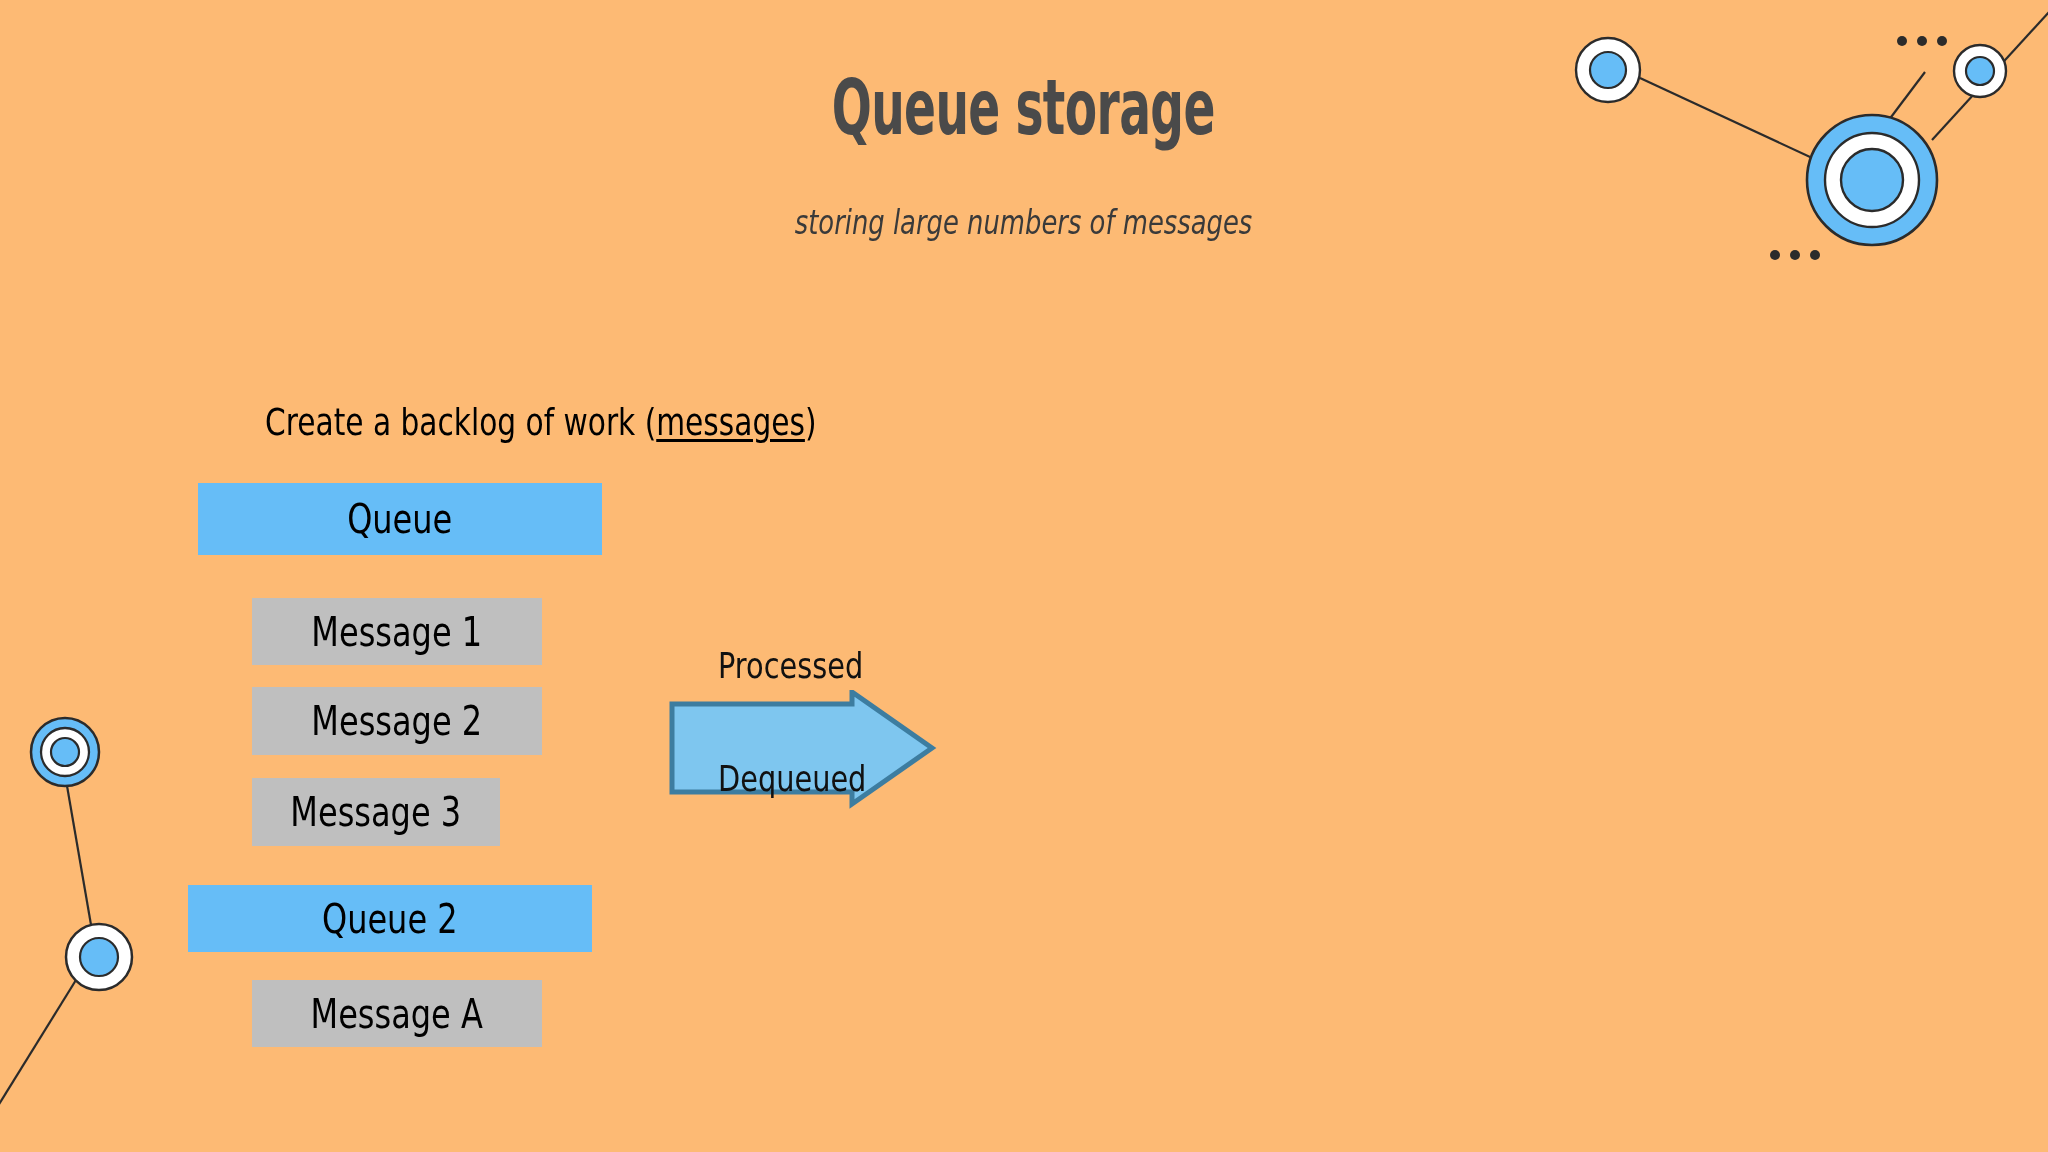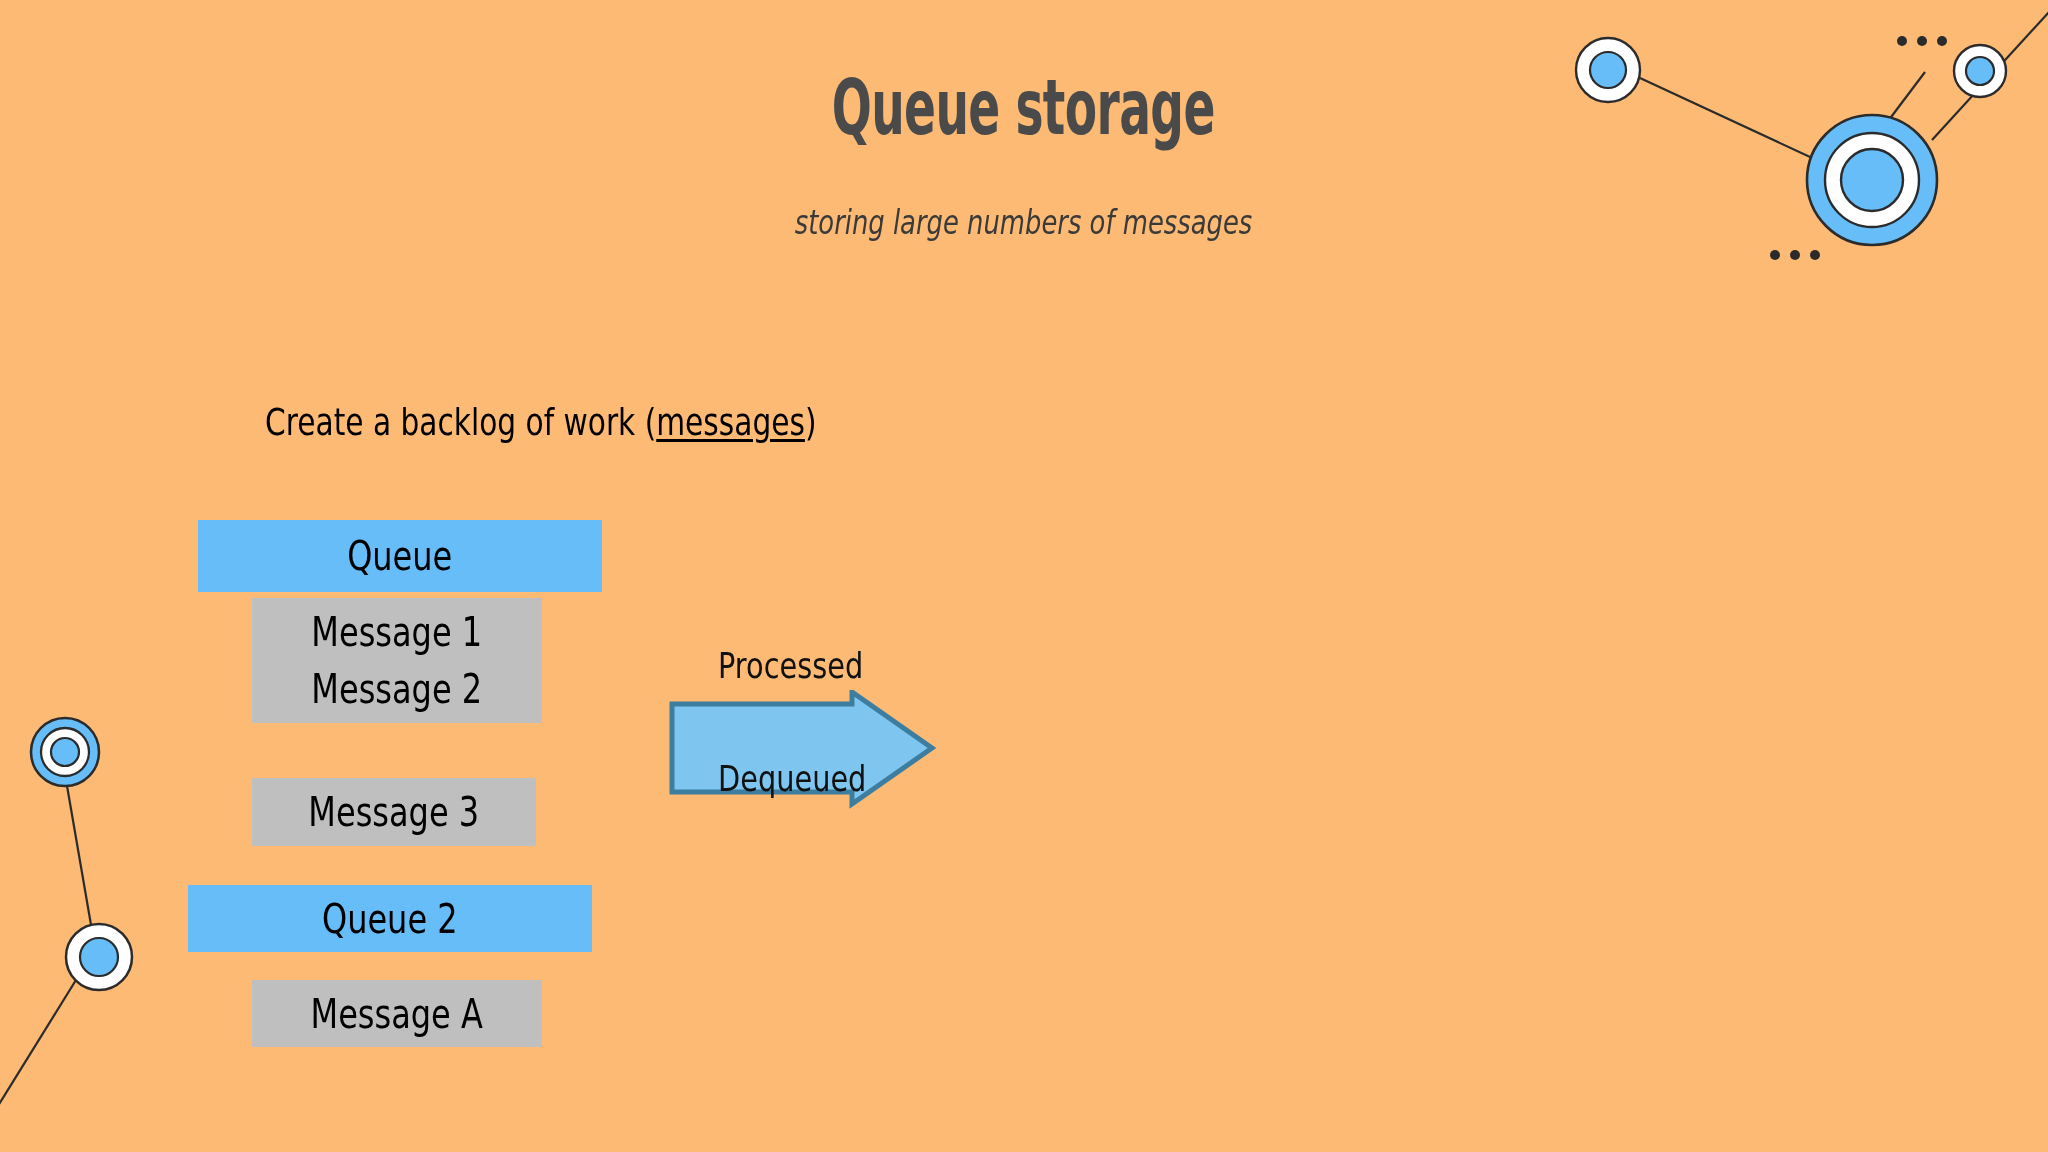--- a/index.html
+++ b/index.html
@@ -177,30 +177,30 @@
     <circle cx="119" cy="277" r="33" fill="#ffffff" stroke="#2b2b2b" stroke-width="2.5"></circle>
     <circle cx="119" cy="277" r="19" fill="#66bdf7" stroke="#2b2b2b" stroke-width="2.2"></circle>
   </svg>
 
   <div id="title">Queue storage</div>
   <div id="subtitle">storing large numbers of messages</div>
 
   <div id="bodyline"><span>Create a backlog of work (</span><span class="underlined">messages</span><span>)</span></div>
 
   <div id="stack">
-      <div class="qbox queue" style="left: 198px; top: 520px; width: 404px; height: 72px; text-align: right;">
+      <div class="qbox queue" style="left: 198px; top: 483px; width: 404px; height: 72px; text-align: right;">
         <span class="lbl">Queue</span>
       </div>
       <div class="qbox msg" style="left: 252px; top: 598px; width: 290px; height: 67px; text-align: center;">
         <span class="lbl">Message 1</span>
       </div>
-      <div class="qbox msg" style="left: 252px; top: 655px; width: 290px; height: 68px;">
+      <div class="qbox msg" style="left: 252px; top: 687px; width: 290px; height: 68px;">
         <span class="lbl">Message 2</span>
       </div>
-      <div class="qbox msg" style="left: 252px; top: 778px; width: 284px; height: 68px;">
+      <div class="qbox msg" style="left: 252px; top: 778px; width: 248px; height: 68px;">
         <span class="lbl">Message 3</span>
       </div>
       <div class="qbox queue" style="left: 188px; top: 885px; width: 404px; height: 67px;">
         <span class="lbl">Queue 2</span>
       </div>
       <div class="qbox msg" style="left: 252px; top: 980px; width: 290px; height: 67px; align-items: center;">
         <span class="lbl">Message A</span>
       </div>
     </div>
 

